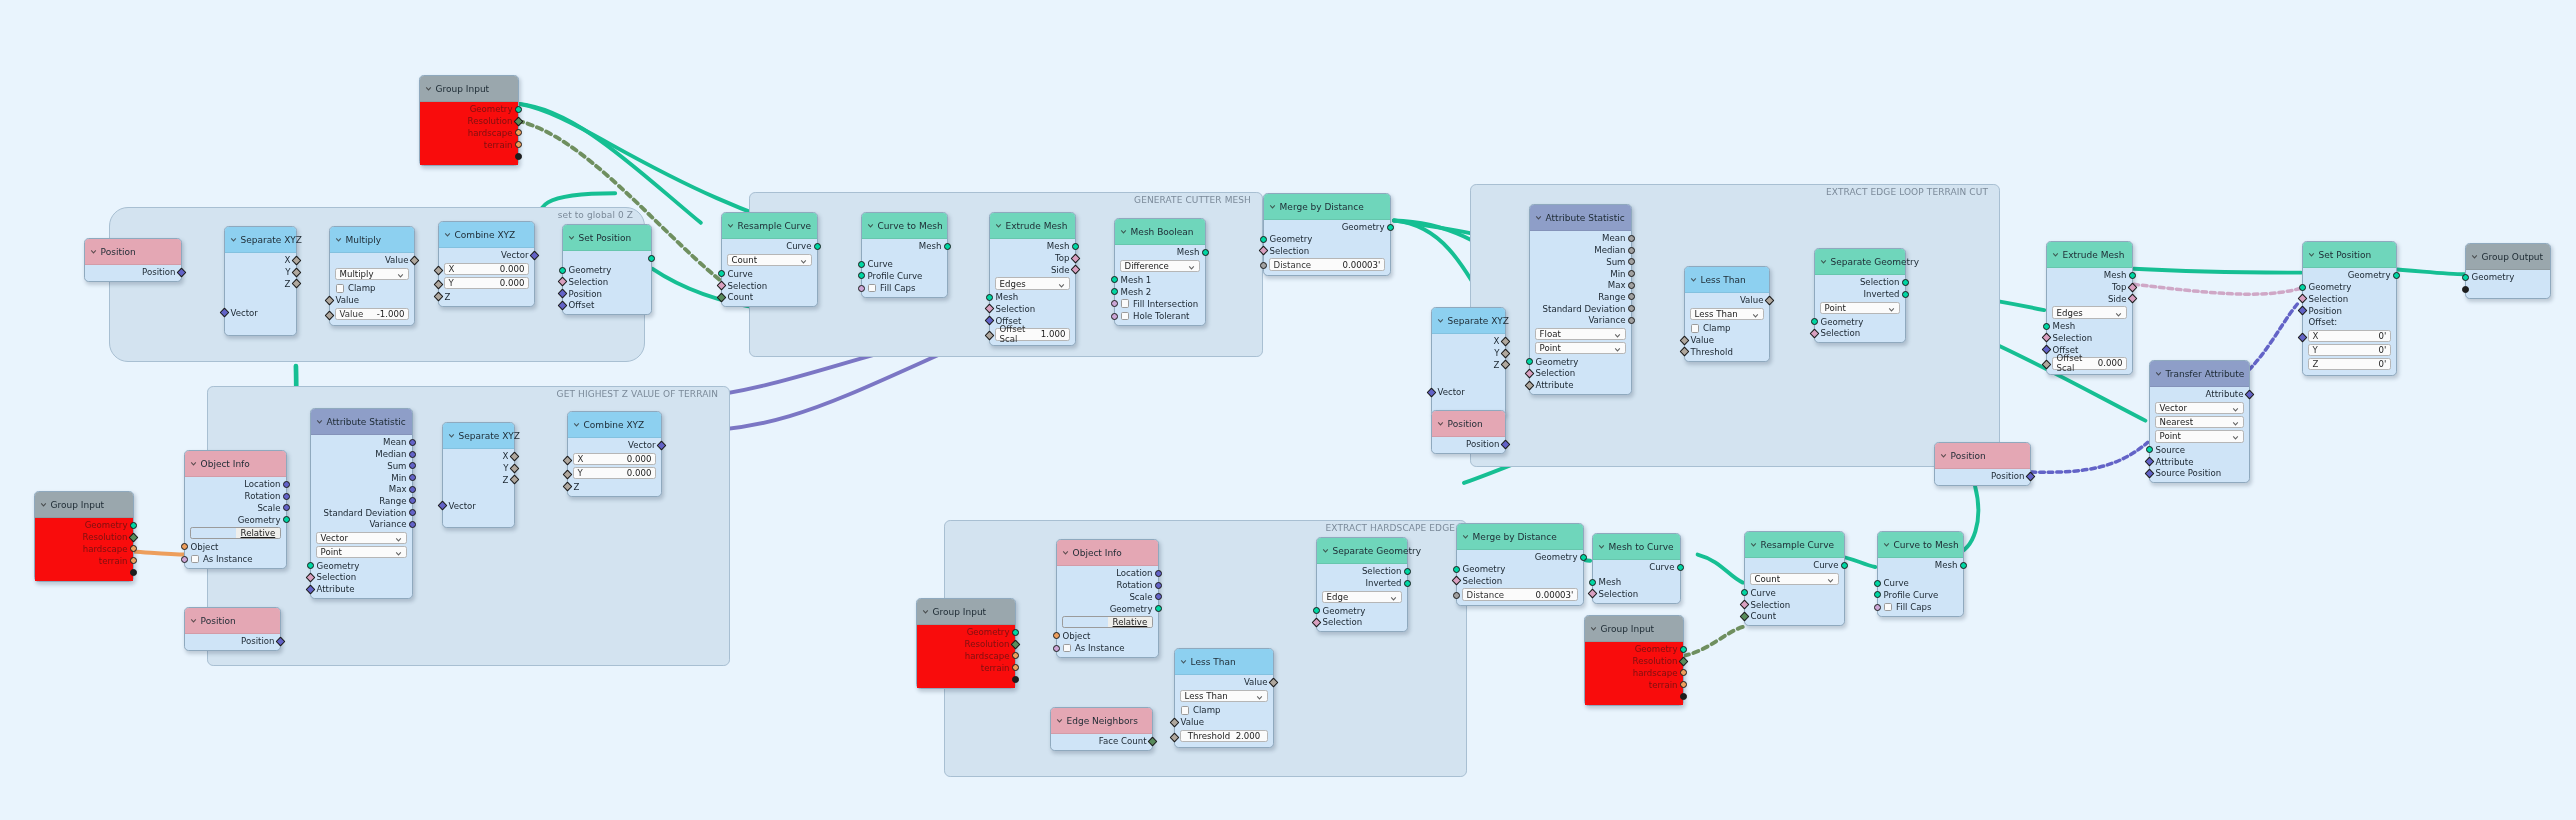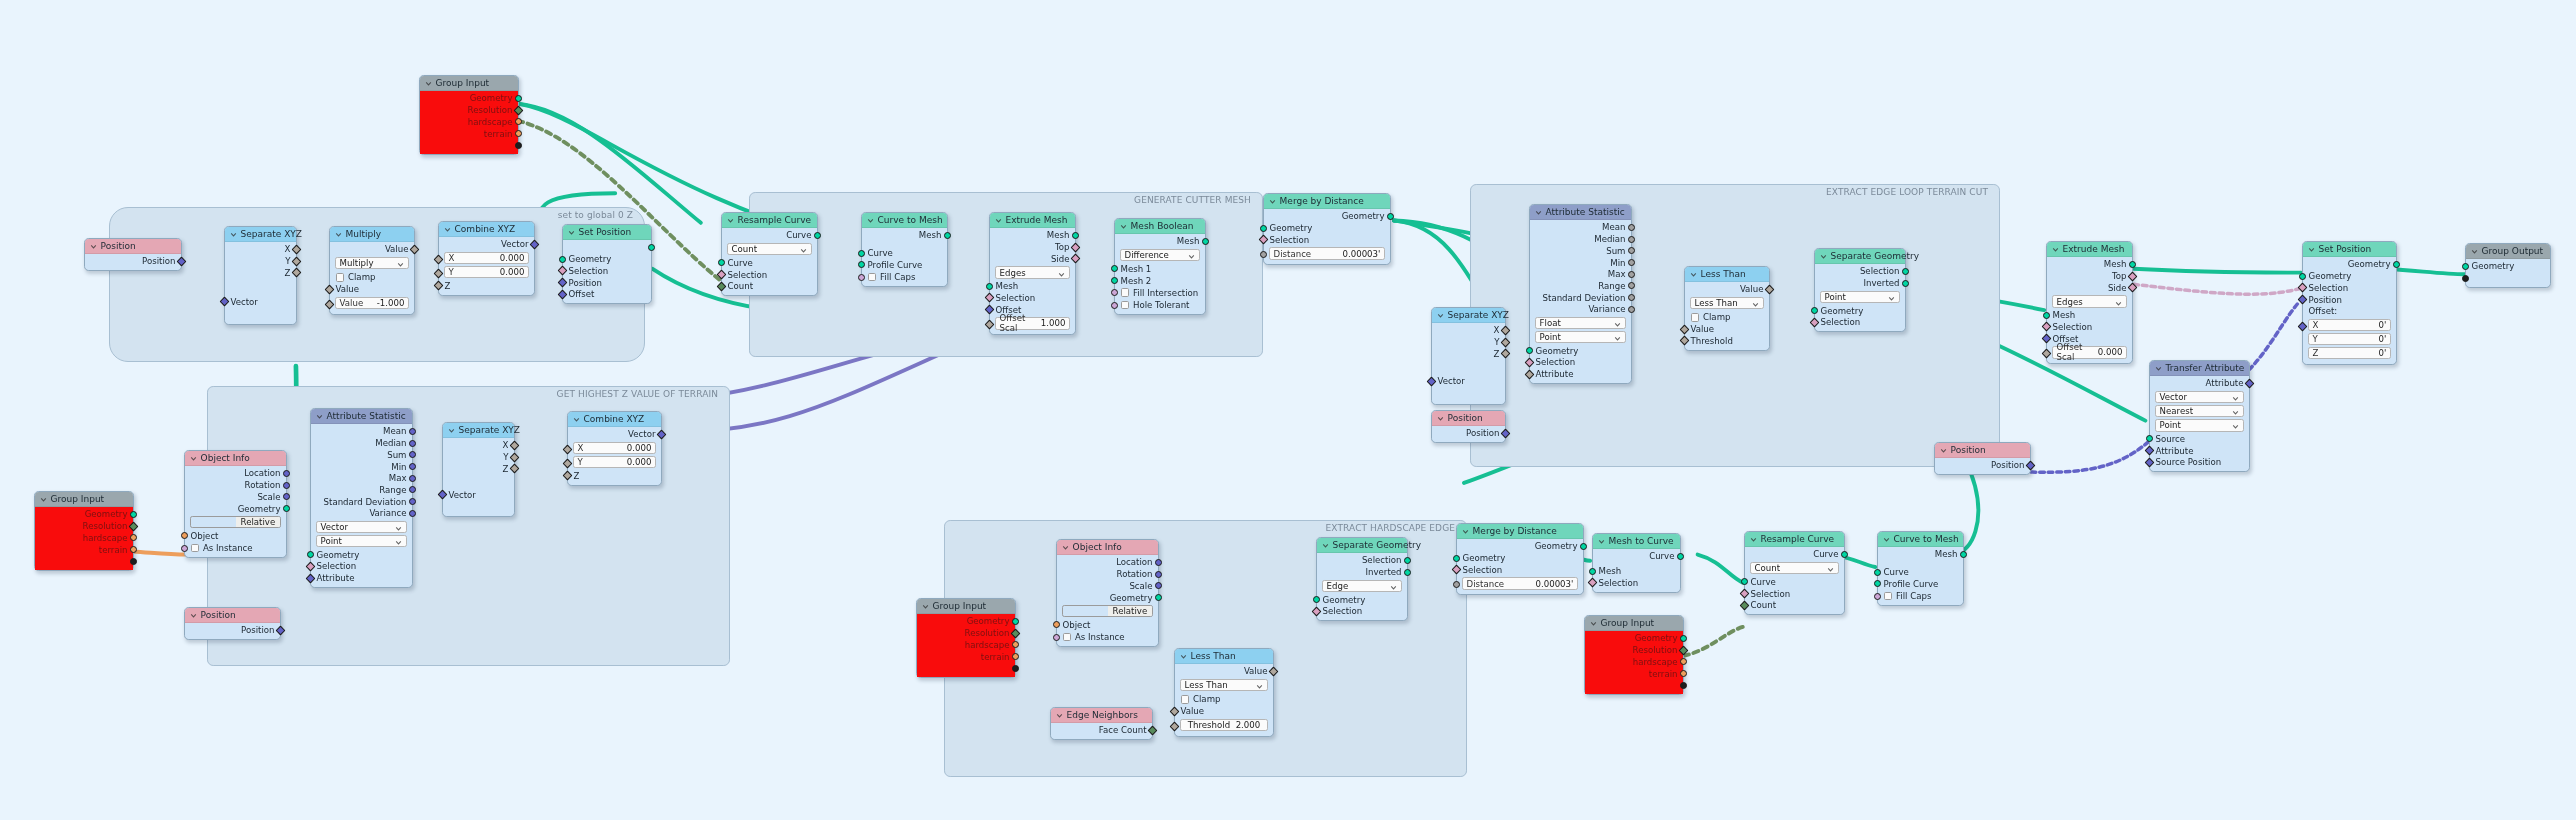--- a/index.html
+++ b/index.html
@@ -34,21 +34,21 @@
   
   .node {
     position:absolute;
     background:#cfe4f7;
     border:0.8px solid #8fa9be;
     border-radius:4.7px;
     box-shadow:1.6px 2.3px 3.9px rgba(40,60,80,0.22);
     overflow:visible;
   }
   .node .hdr {
-    height:15px;
+    height:26px;
     border-radius:3.9px 3.9px 0 0;
     display:flex; align-items:center;
     padding-left:4.7px;
     font-size:9px;
     color:#1d2a33;
     white-space:nowrap;
     border-bottom:0.8px solid rgba(0,0,0,0.07);
   }
   .node .hdr .chev { margin-right:3.9px; opacity:0.72; display:flex; align-items:center; }
   .hdr-geo   { background:#6fd6bb; }
@@ -128,21 +128,21 @@
   }
 
   .seg {
     margin:1.6px 4.7px; height:12.5px;
     display:flex; border-radius:2.3px; overflow:hidden;
     border:0.8px solid #9b9b9b;
     font-size:8.6px;
   }
   .seg > div { flex:1; display:flex; align-items:center; justify-content:center; color:#1b1b1b; }
   .seg .on { background:#2f8fe8; color:#fff;margin-top:30px; }
-  .seg .off { background:#efefec; }
+  .seg .off { background:#efefec;text-decoration:underline; }
 
   .redbody { background:#f90c0c; }
   .redbody .row { color:#7e1414; }
   .redbody .row.out { color:#7d1111; }
 
   .offsetlbl { font-size:8.6px; padding:0 5.5px; height:11.7px; display:flex; align-items:center; color:#1b2630; }
 </style>
 </head>
 <body>
 

